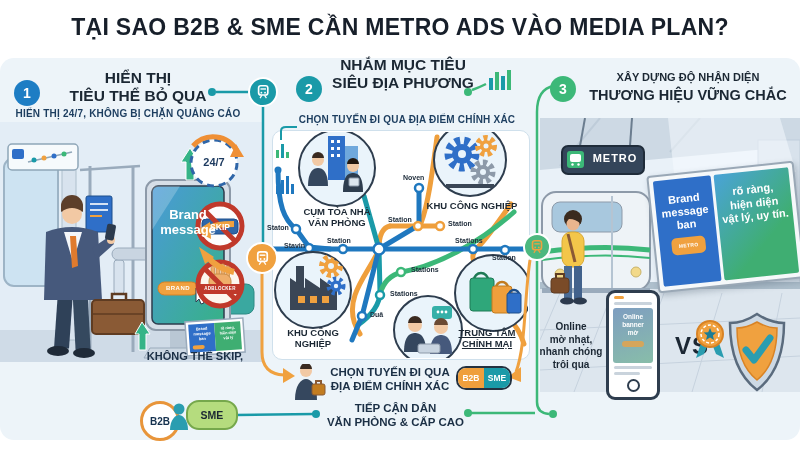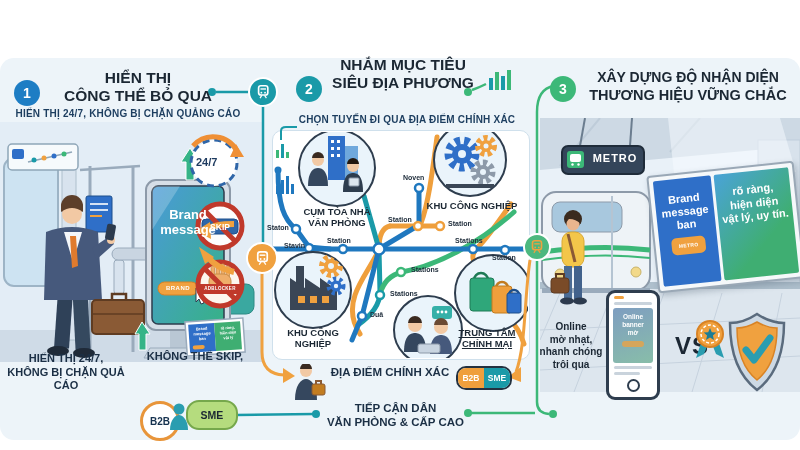--- a/index.html
+++ b/index.html
@@ -12,21 +12,21 @@
   .sub{font-size:10px;font-weight:bold;color:#1c3d5f;text-align:center;letter-spacing:.2px;}
   .cap{font-size:11px;font-weight:bold;color:#1b2f45;text-align:center;line-height:13.5px;}
   .poi{font-size:9.5px;font-weight:bold;color:#1b2733;text-align:center;line-height:11px;z-index:5;}
   .st{font-size:7px;font-weight:bold;color:#22303e;z-index:5;white-space:nowrap;}
   .mapcard{left:272px;top:130px;width:256px;height:228px;background:#fff;border:1px solid #cfe0ec;border-radius:10px;z-index:2;}
   svg{display:block;}
   .scene{z-index:2;}
   .overlay-txt{z-index:5;}
   .screen-txt{left:152px;top:207px;width:72px;text-align:center;color:#fff;font-weight:bold;font-size:13px;line-height:15px;}
   .brand-pill{left:158px;top:282px;width:40px;height:13px;line-height:13px;text-align:center;color:#fff;font-size:6px;font-weight:bold;letter-spacing:.5px;}
-  .clock-txt{left:196px;top:156px;width:36px;text-align:left;font-size:11px;font-weight:bold;color:#1d3a5f;}
+  .clock-txt{left:196px;top:156px;width:36px;text-align:center;font-size:11px;font-weight:bold;color:#1d3a5f;}
   .skip-txt{left:202px;top:222px;width:36px;text-align:center;font-size:8.5px;font-weight:bold;color:#fff;}
   .adb-txt{left:200px;top:286px;width:40px;text-align:center;font-size:4.5px;font-weight:bold;color:#fff;letter-spacing:.3px;}
   .mini-l{left:189px;top:326px;width:26px;text-align:center;font-size:4px;line-height:5px;color:#fff;font-weight:bold;transform:rotate(-4deg);}
   .mini-r{left:215px;top:326px;width:26px;text-align:center;font-size:3.8px;line-height:4.8px;color:#fff;font-weight:bold;transform:rotate(-4deg);}
   .b2b-circle{left:140px;top:401px;width:34px;height:34px;border-radius:50%;background:#fff;border:3px solid #e8953a;display:flex;align-items:center;justify-content:center;font-size:10px;font-weight:bold;color:#16324f;z-index:4;}
   .sme-bubble{left:186px;top:400px;width:48px;height:26px;border-radius:13px;background:#b5dc7e;border:2px solid #76a84c;display:flex;align-items:center;justify-content:center;font-size:10.5px;font-weight:bold;color:#1b2733;z-index:4;}
   .pill2{left:456px;top:366px;width:52px;height:20px;border-radius:10px;border:2px solid #233140;overflow:hidden;display:flex;z-index:4;}
   .pill2 span{flex:1;display:flex;align-items:center;justify-content:center;color:#fff;font-size:8.5px;font-weight:bold;}
   .billboard{left:652px;top:168px;width:136px;height:106px;transform:rotate(-6deg);background:#f5f8fa;border:2px solid #9aa8b6;border-radius:4px;display:flex;padding:4px;gap:3px;z-index:4;box-shadow:2px 3px 6px rgba(40,60,80,.25);}
   .bb-left{flex:0 0 58px;background:#2f6fc8;border-radius:2px;color:#fff;font-weight:bold;font-size:11px;line-height:13px;text-align:center;padding-top:14px;}
@@ -40,25 +40,26 @@
   .phone .home{width:9px;height:9px;border:2px solid #2e3d4e;border-radius:50%;margin:4px auto 0;}
   .vs{left:655px;top:332px;font-size:24px;font-weight:bold;color:#1b2733;letter-spacing:1px;z-index:4;margin-left:20px;}
   .cap3{left:536px;top:321px;width:70px;text-align:center;font-size:10px;font-weight:bold;color:#1b2733;line-height:12.5px;z-index:4;}
 </style>
 </head>
 <body>
 
 <div class="stage">
   <div class="abs wash"></div>
 
+  <div class="abs title">TẠI SAO B2B &amp; SME CẦN METRO ADS VÀO MEDIA PLAN?</div>
 
   <div class="abs badge-num" style="left:14px;top:80px;background:#1d7dc4;">1</div>
   <div class="abs" style="left:36px;top:69px;width:204px;z-index:4;">
     <div class="h2l">HIỂN THỊ</div>
-    <div class="h2l">CÔNG THỂ BỎ QUA</div>
+    <div class="h2l">TIÊU THỂ BỎ QUA</div>
   </div>
   <div class="abs sub" style="left:2px;top:108px;width:252px;z-index:4;">HIỂN THỊ 24/7, KHÔNG BỊ CHẶN QUẢNG CÁO</div>
 
   <svg class="abs scene" style="left:0;top:122px;" width="262" height="240" viewBox="0 122 262 240">
     <rect x="0" y="122" width="262" height="240" fill="#e3edf6"></rect>
     <rect x="0" y="330" width="262" height="32" fill="#cfdbe7"></rect>
     <g>
       <rect x="4" y="158" width="54" height="128" rx="10" fill="#cde3f2" stroke="#9db4c6" stroke-width="2"></rect>
       <rect x="62" y="150" width="14" height="190" fill="#d8e3ee" stroke="#aebfcc"></rect>
     </g>
@@ -172,24 +173,20 @@
   <div class="abs overlay-txt adb-txt">ADBLOCKER</div>
   <div class="abs overlay-txt mini-l">
     <div>Brand</div>
     <div>message</div>
     <div>ban</div>
   </div>
   <div class="abs overlay-txt mini-r">
     <div>rõ ràng,</div>
     <div>hiện diện</div>
     <div>vật lý</div>
-  </div>
-  <div class="abs cap" style="left:2px;top:352px;width:128px;z-index:4;">
-    <div>HIỂN THỊ 24/7,</div>
-    <div>KHÔNG BỊ CHẶN QUẢ CÁO</div>
   </div>
   <div class="abs cap" style="left:134px;top:350px;width:122px;z-index:4;">
     <div>KHÔNG THỂ SKIP,</div>
   </div>
   <div class="abs b2b-circle">B2B</div>
   <svg class="abs" style="left:168px;top:402px;z-index:4;" width="26" height="30" viewBox="0 0 26 30">
     <circle cx="11" cy="7" r="5.5" fill="#2a9db0"></circle>
     <path d="M2,28 C2,17 8,13 11,13 C14,13 20,17 20,28 Z" fill="#2a9db0"></path>
   </svg>
   <div class="abs sme-bubble">SME</div>
@@ -366,34 +363,35 @@
   </div>
 
   <svg class="abs" style="left:292px;top:364px;z-index:4;" width="34" height="38" viewBox="0 0 34 38">
     <circle cx="14" cy="7" r="6" fill="#f2c9a4"></circle>
     <path d="M8,5 a6 6 0 0 1 12,0 Z" fill="#3a2a20"></path>
     <path d="M3,36 C3,21 9,15 14,15 C19,15 25,21 25,36 Z" fill="#35475e"></path>
     <rect x="20" y="20" width="13" height="11" rx="2" fill="#c27c20" stroke="#8a5a35"></rect>
     <path d="M24,20 v-3 h5 v3" fill="none" stroke="#8a5a35" stroke-width="2"></path>
   </svg>
   <div class="abs cap" style="left:328px;top:366px;width:124px;font-size:11.5px;z-index:4;">
+    <div>CHỌN TUYẾN ĐI QUA</div>
     <div>ĐỊA ĐIỂM CHÍNH XÁC</div>
   </div>
   <div class="abs pill2">
     <span style="background:#ef9f3c;">B2B</span>
     <span style="background:#1a9aa8;">SME</span>
   </div>
   <div class="abs cap" style="left:318px;top:402px;width:155px;font-size:11.5px;z-index:4;">
     <div>TIẾP CẬN DÂN</div>
     <div>VĂN PHÒNG &amp; CẤP CAO</div>
   </div>
 
   <div class="abs badge-num" style="left:550px;top:76px;background:#3cb878;">3</div>
   <div class="abs" style="left:580px;top:68px;width:216px;z-index:4;">
-    <div class="h2l" style="font-size:14px;">XÂY DỰNG ĐỘ NHẬN DIỆN</div>
+    <div class="h2l" style="font-size:11px;">XÂY DỰNG ĐỘ NHẬN DIỆN</div>
     <div class="h2l" style="font-size:14.5px;">THƯƠNG HIỆU VỮNG CHẮC</div>
   </div>
 
   <svg class="abs scene" style="left:540px;top:118px;" width="260" height="274" viewBox="540 118 260 274">
     <rect x="540" y="118" width="260" height="274" fill="#e9f1f8"></rect>
     <polygon points="540,118 800,118 800,146 540,170" fill="#cdd9e4"></polygon>
     <line x1="600" y1="118" x2="560" y2="166" stroke="#b5c4d2" stroke-width="2" opacity=".6"></line>
     <line x1="700" y1="118" x2="670" y2="152" stroke="#b5c4d2" stroke-width="2" opacity=".6"></line>
     <rect x="758" y="140" width="42" height="162" fill="#d8e2ec" stroke="#c0cedb"></rect>
     <polygon points="668,118 780,118 796,172 676,192" fill="#f8fbff" opacity=".5"></polygon>

